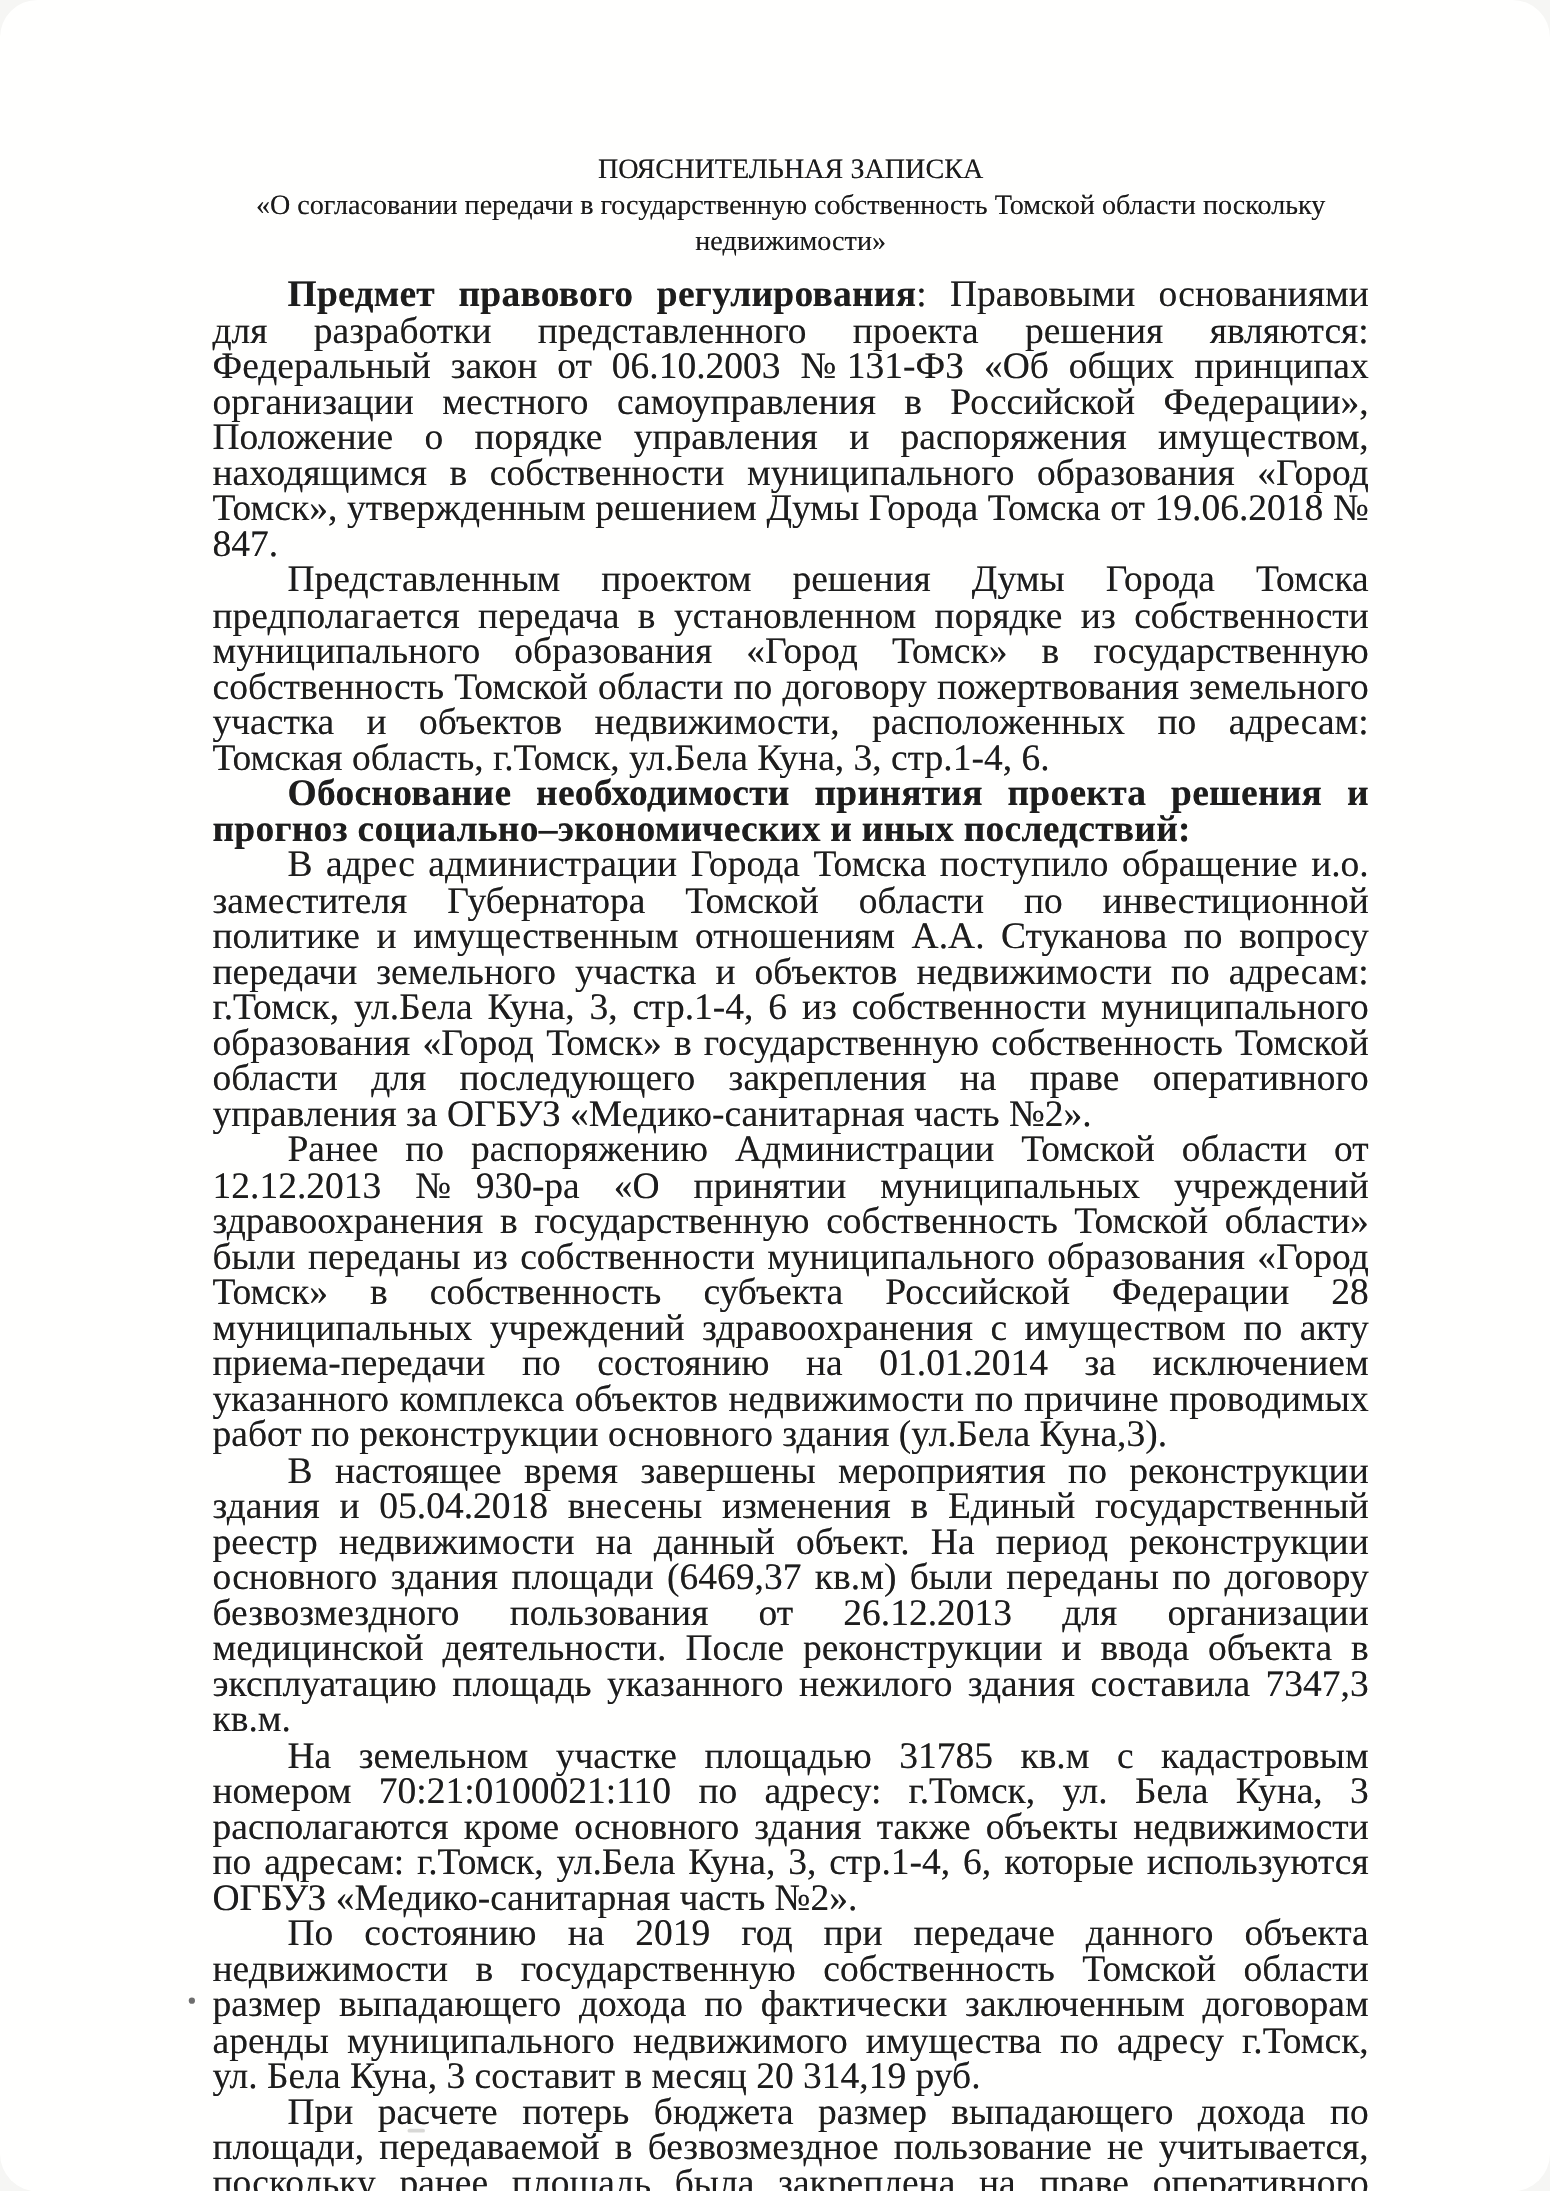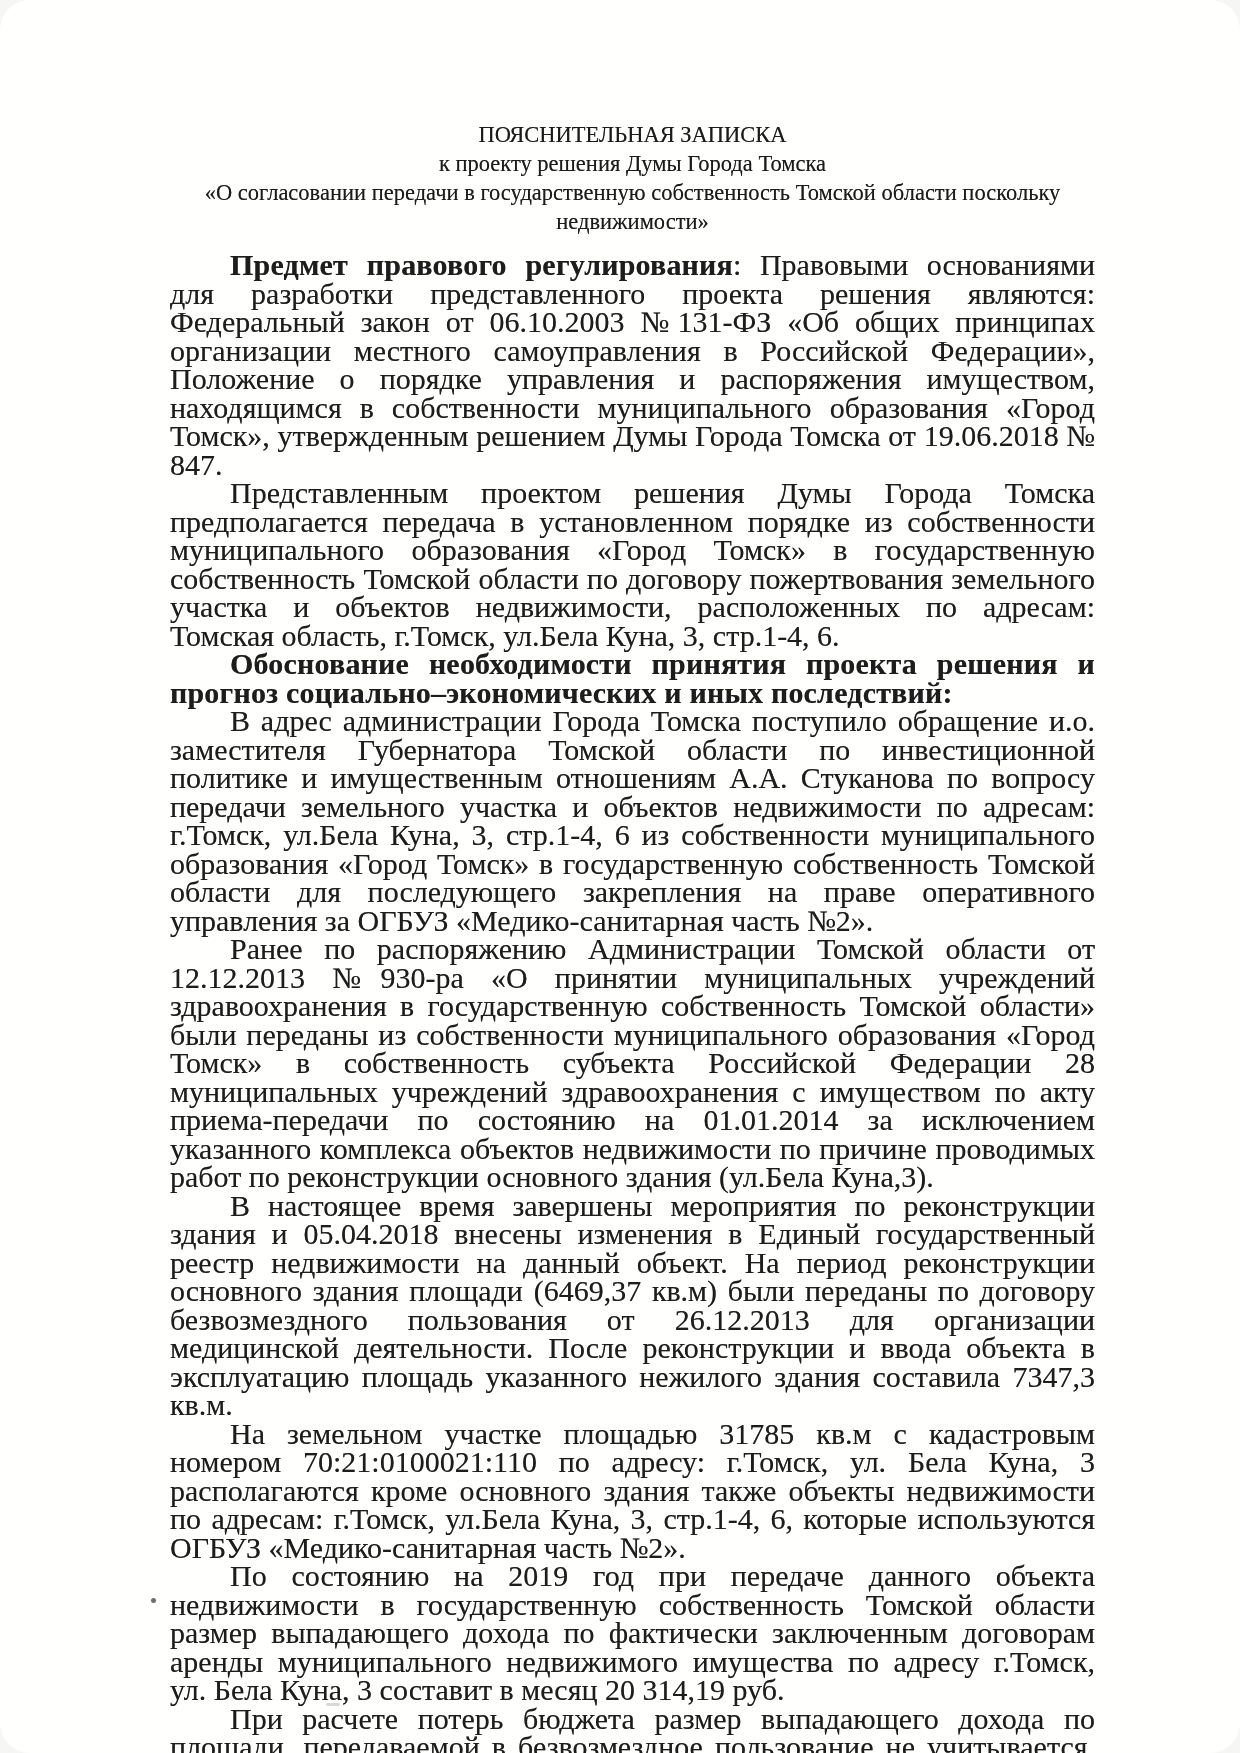--- a/index.html
+++ b/index.html
@@ -82,21 +82,20 @@
   }
 </style>
 </head>
 <body>
 
 <div class="page">
   <div class="content">
 
     <div class="title-block">
       <div class="title-line">ПОЯСНИТЕЛЬНАЯ ЗАПИСКА</div>
-      <div class="title-line">к проекту решения Думы Города Томска</div>
       <div class="title-line">«О  согласовании  передачи в государственную собственность Томской области поскольку недвижимости»</div>
     </div>
 
     <div class="body-text">
 
       <p class="para"><b class="lead">Предмет правового регулирования</b><span>: Правовыми основаниями для разработки представленного проекта решения являются: Федеральный закон от 06.10.2003 №131-ФЗ «Об общих принципах организации местного самоуправления в Российской Федерации», Положение о порядке управления и распоряжения имуществом, находящимся в собственности муниципального образования «Город Томск», утвержденным решением Думы Города Томска от 19.06.2018 № 847.</span></p>
 
       <p class="para"><span>Представленным проектом решения Думы Города Томска предполагается передача в установленном порядке из собственности муниципального образования «Город Томск» в государственную собственность Томской области по договору пожертвования земельного участка и объектов недвижимости, расположенных по адресам: Томская область, г.Томск, ул.Бела Куна, 3, стр.1-4, 6.</span></p>
 
       <p class="para"><b class="heading-para">Обоснование необходимости принятия проекта решения и прогноз социально–экономических и иных последствий:</b><span></span></p>

